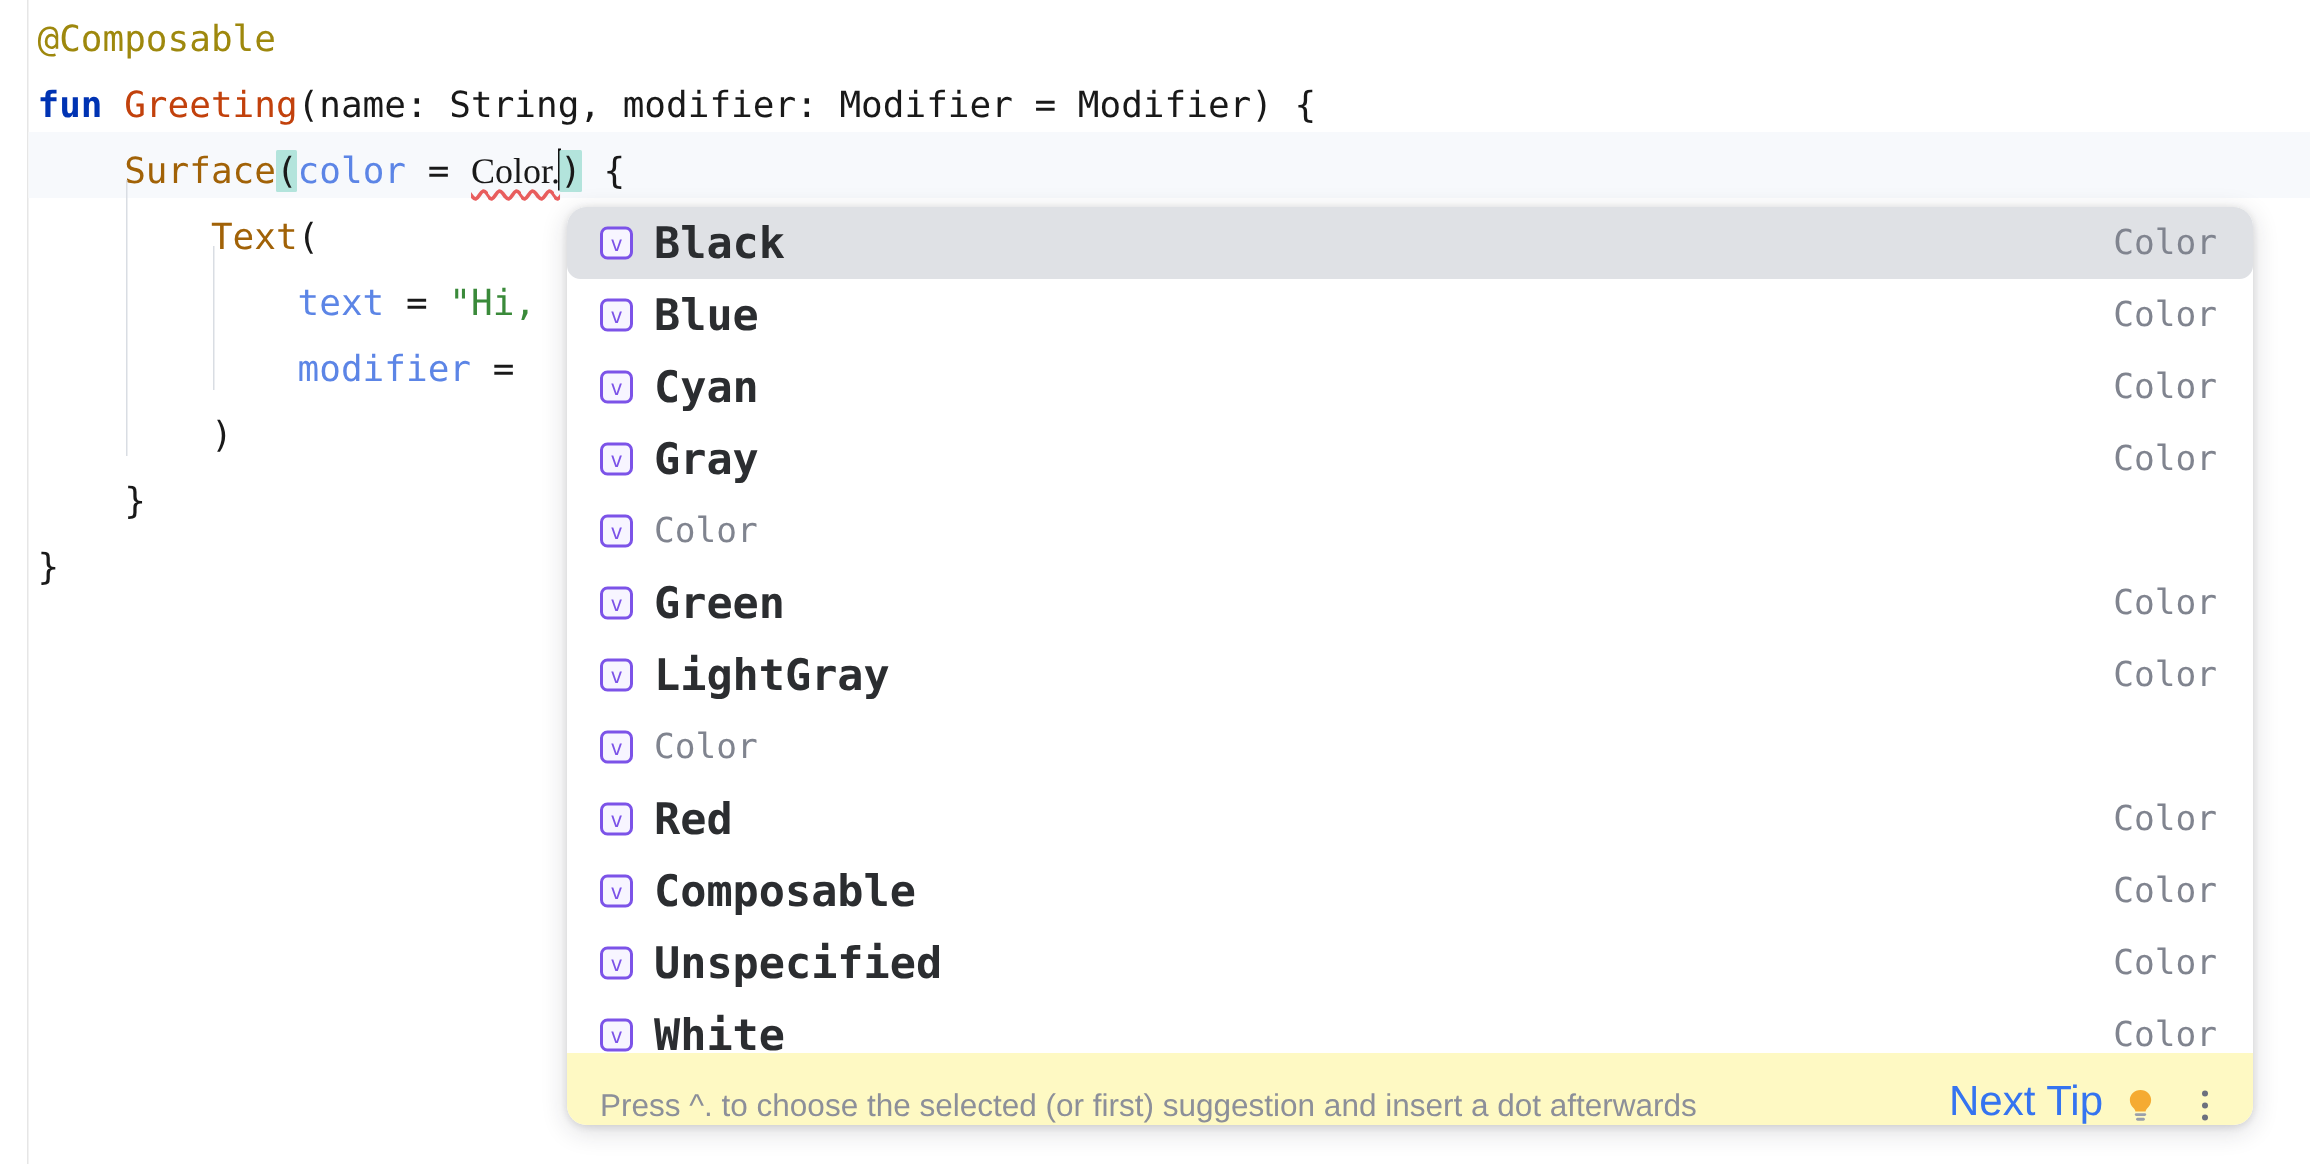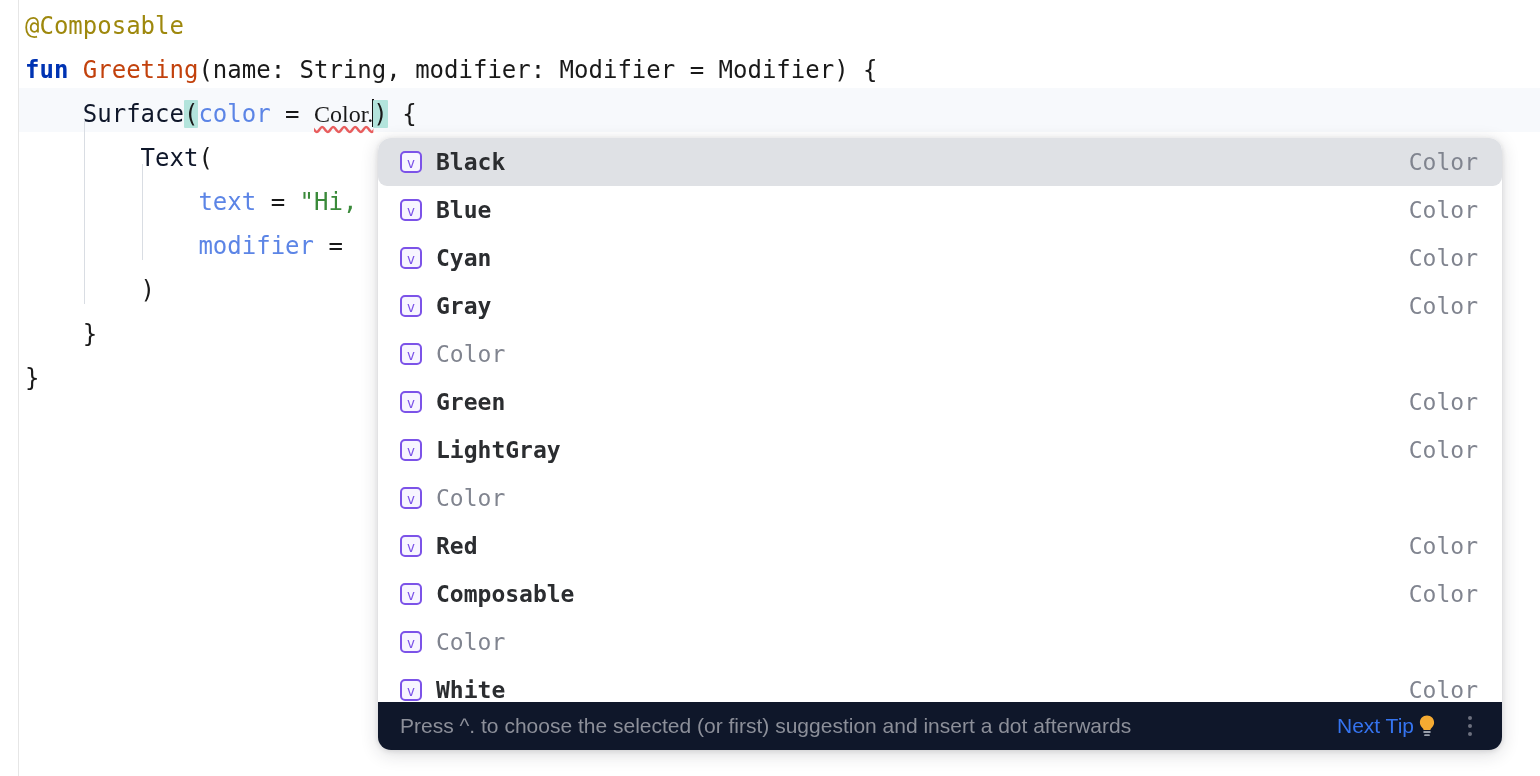--- a/index.html
+++ b/index.html
@@ -57,21 +57,21 @@
   }
   .indent-guide {
     position: absolute;
     width: 1px;
     background: #d9dde3;
   }
 
   .tok-annot   { color: #9e880d; }
   .tok-kw      { color: #0033b3; font-weight: bold; }
   .tok-fn      { color: #c2410c; }
-  .tok-call    { color: #0f172a; }
+  .tok-call    { color: #a16207; }
   .tok-plain   { color: #191919; }
   .tok-param   { color: #5c85e6; }
   .tok-string  { color: #3a8a3a; }
   .tok-ident   { color: #191919; font-family: Liberation Serif, serif; }
 
   .paren-match {
     background: #b3e4dc;
     border-radius: 1px;
   }
   .squiggle {
@@ -133,57 +133,58 @@
     font-family: "DejaVu Sans Mono", "Liberation Mono", monospace;
     font-size: 14px;
     line-height: 20px;
     text-align: center;
     box-sizing: border-box;
     margin-right: 14px;
   }
   .row-label {
     flex: 1 1 auto;
     font-family: "DejaVu Sans Mono", "Liberation Mono", monospace;
-    font-size: 23px;
+    font-size: 29px;
     font-weight: bold;
     color: #2b2d30;
     letter-spacing: 0px;
     white-space: nowrap;
   }
   .row-type {
     flex: 0 0 auto;
     font-family: "DejaVu Sans Mono", "Liberation Mono", monospace;
     font-size: 23px;
     color: #80848f;
     white-space: nowrap;
   }
 
   
   #hint-bar {
     flex: 0 0 auto;
     height: 48px;
-    background: #0f172a;
+    background: #fef9c3;
     display: flex;
-    align-items: center;
+    align-items: flex-end;
     padding: 0 22px 0 22px;
     box-sizing: border-box;
   }
   .hint-text {
     flex: 1 1 auto;
     font-family: "Liberation Sans", sans-serif;
     font-size: 21px;
     color: #8c8f99;
     white-space: nowrap;
     overflow: hidden;
   }
   .next-tip-link {
     flex: 0 0 auto;
     font-family: "Liberation Sans", sans-serif;
-    font-size: 21px;
+    font-size: 28px;
     color: #3574f0;
+    margin-right: 12px;
     cursor: pointer;
   }
   .bulb-icon {
     flex: 0 0 auto;
     width: 26px;
     height: 26px;
     margin-right: 20px;
     display: block;
   }
   .kebab-icon {
@@ -262,20 +263,21 @@
         <span class="row-label">Red</span>
         <span class="row-type">Color</span>
       </div>
       <div class="completion-row">
         <span class="kind-icon">v</span>
         <span class="row-label">Composable</span>
         <span class="row-type">Color</span>
       </div>
       <div class="completion-row">
         <span class="kind-icon">v</span>
+        <span class="row-label">Unspecified</span>
         <span class="row-type">Color</span>
       </div>
       <div class="completion-row">
         <span class="kind-icon">v</span>
         <span class="row-label">White</span>
         <span class="row-type">Color</span>
       </div>
     </div>
 
   <div id="hint-bar">

